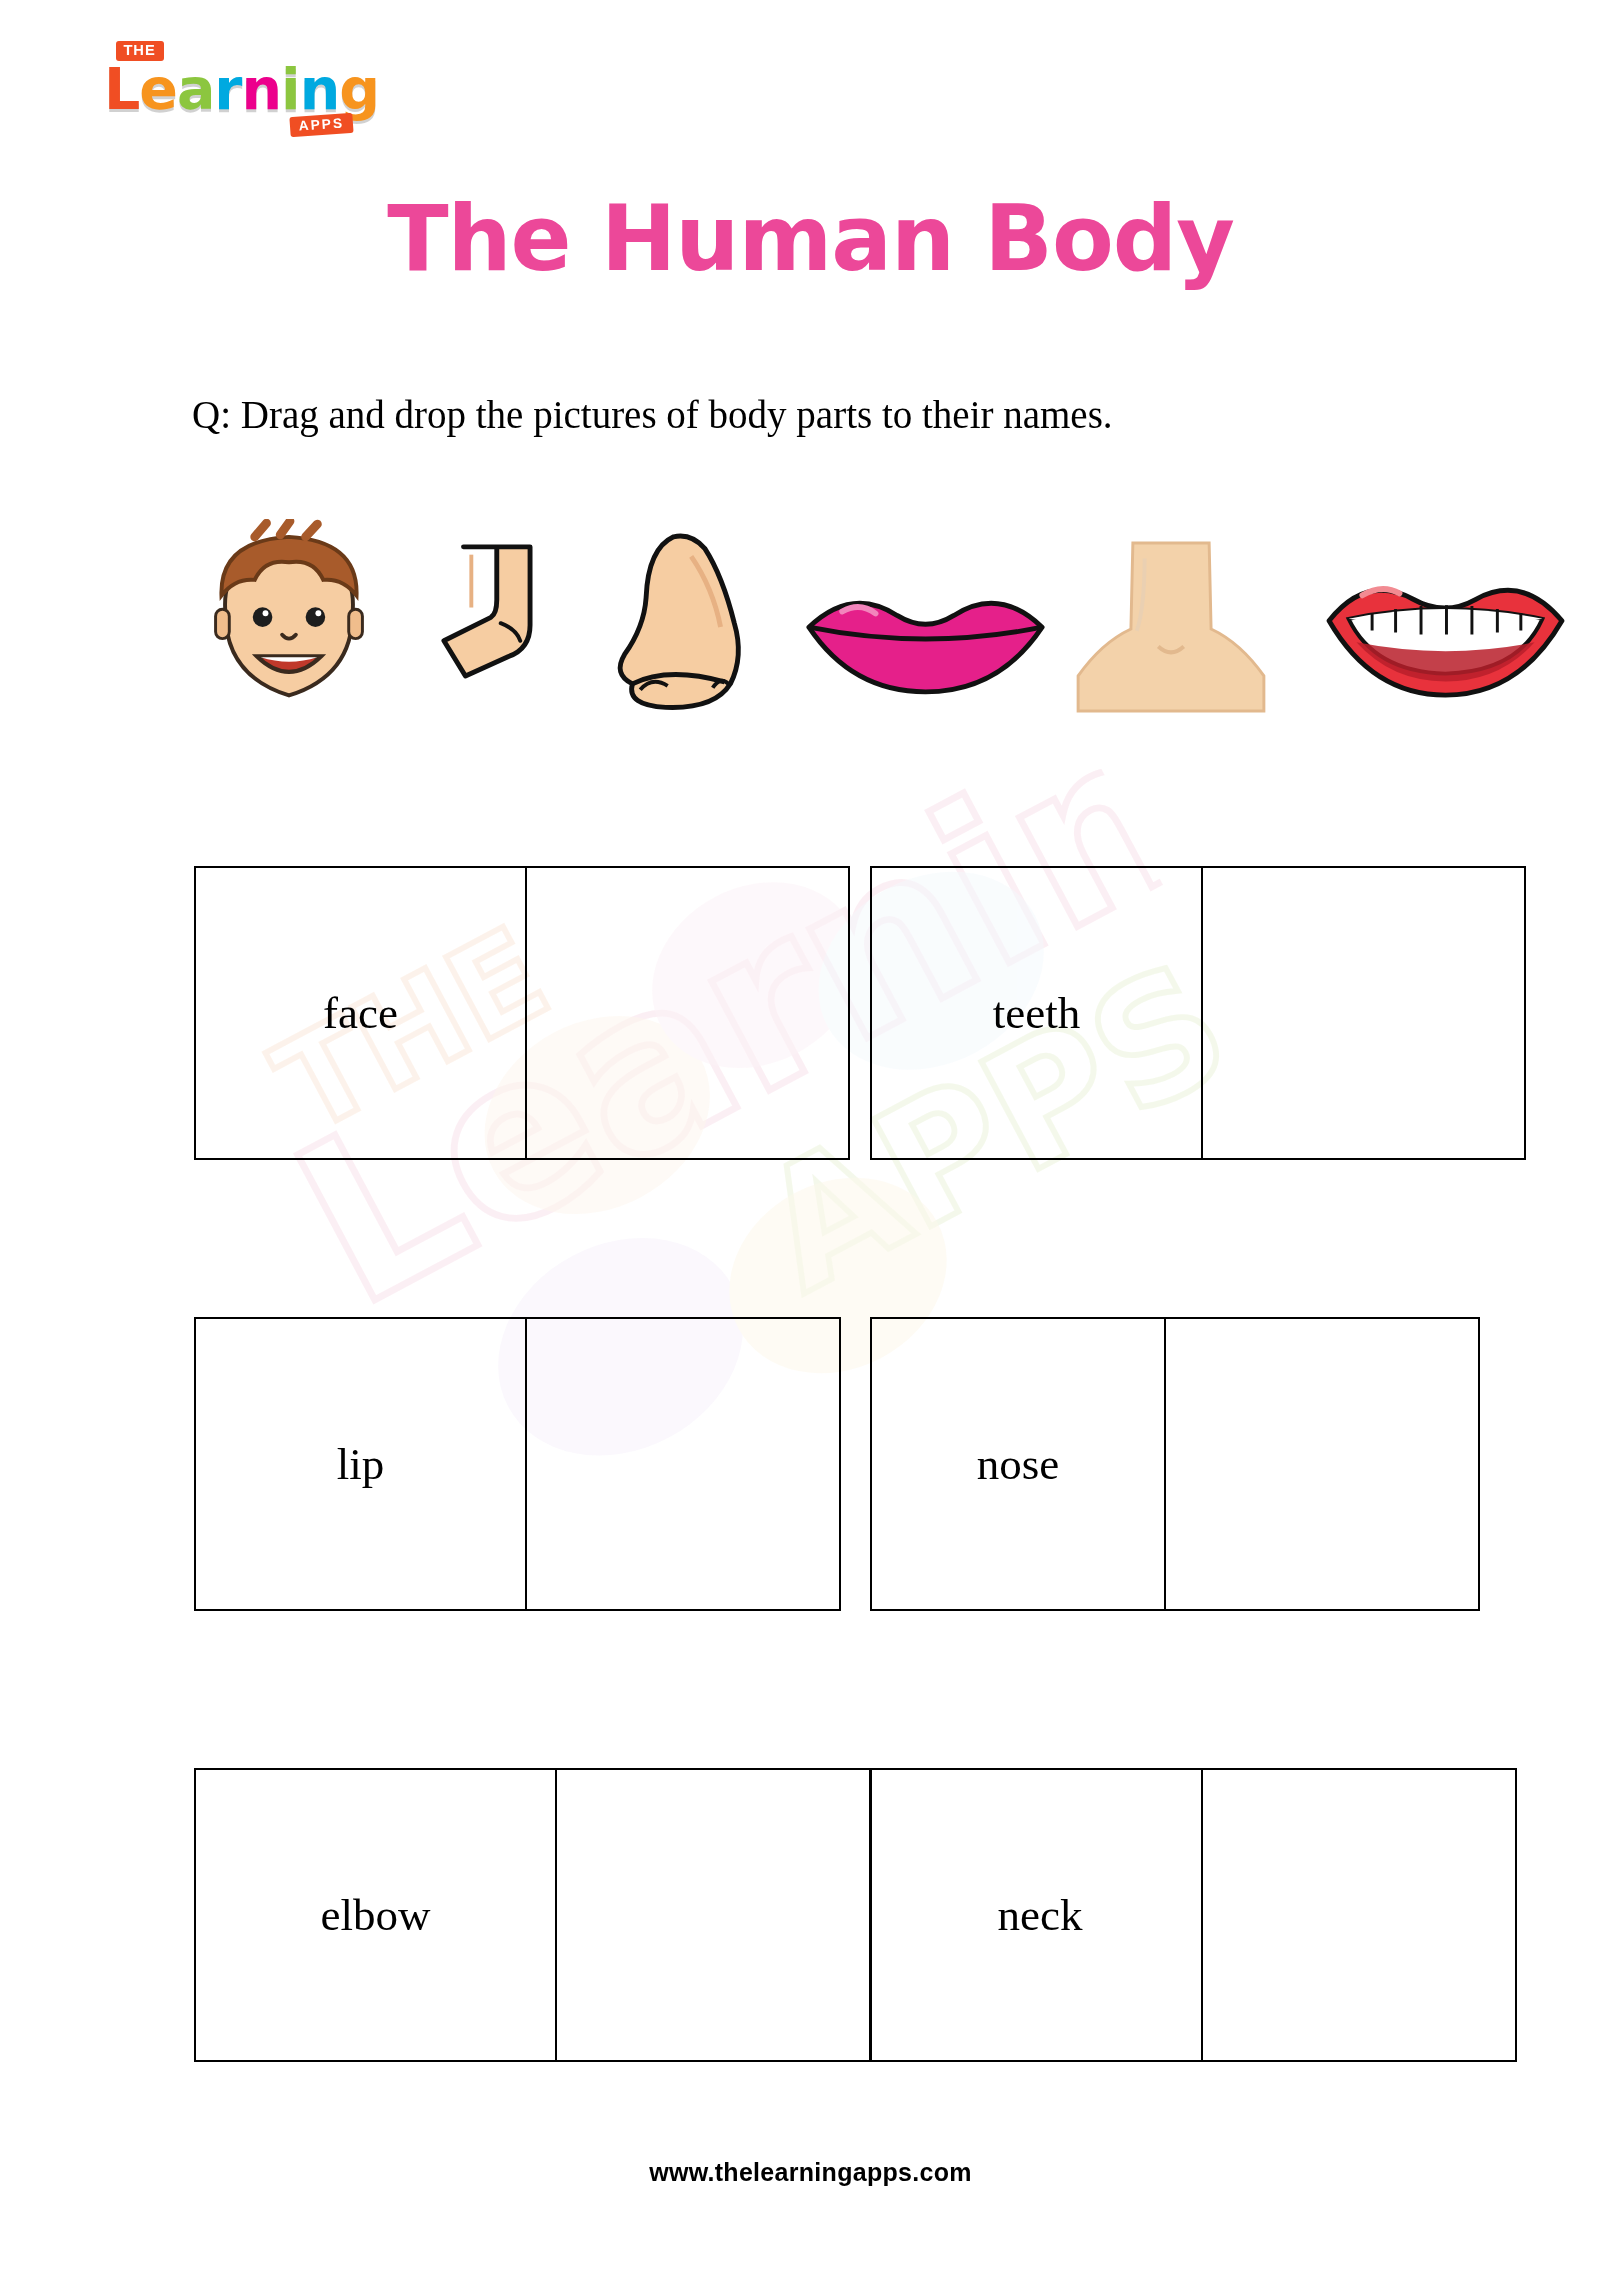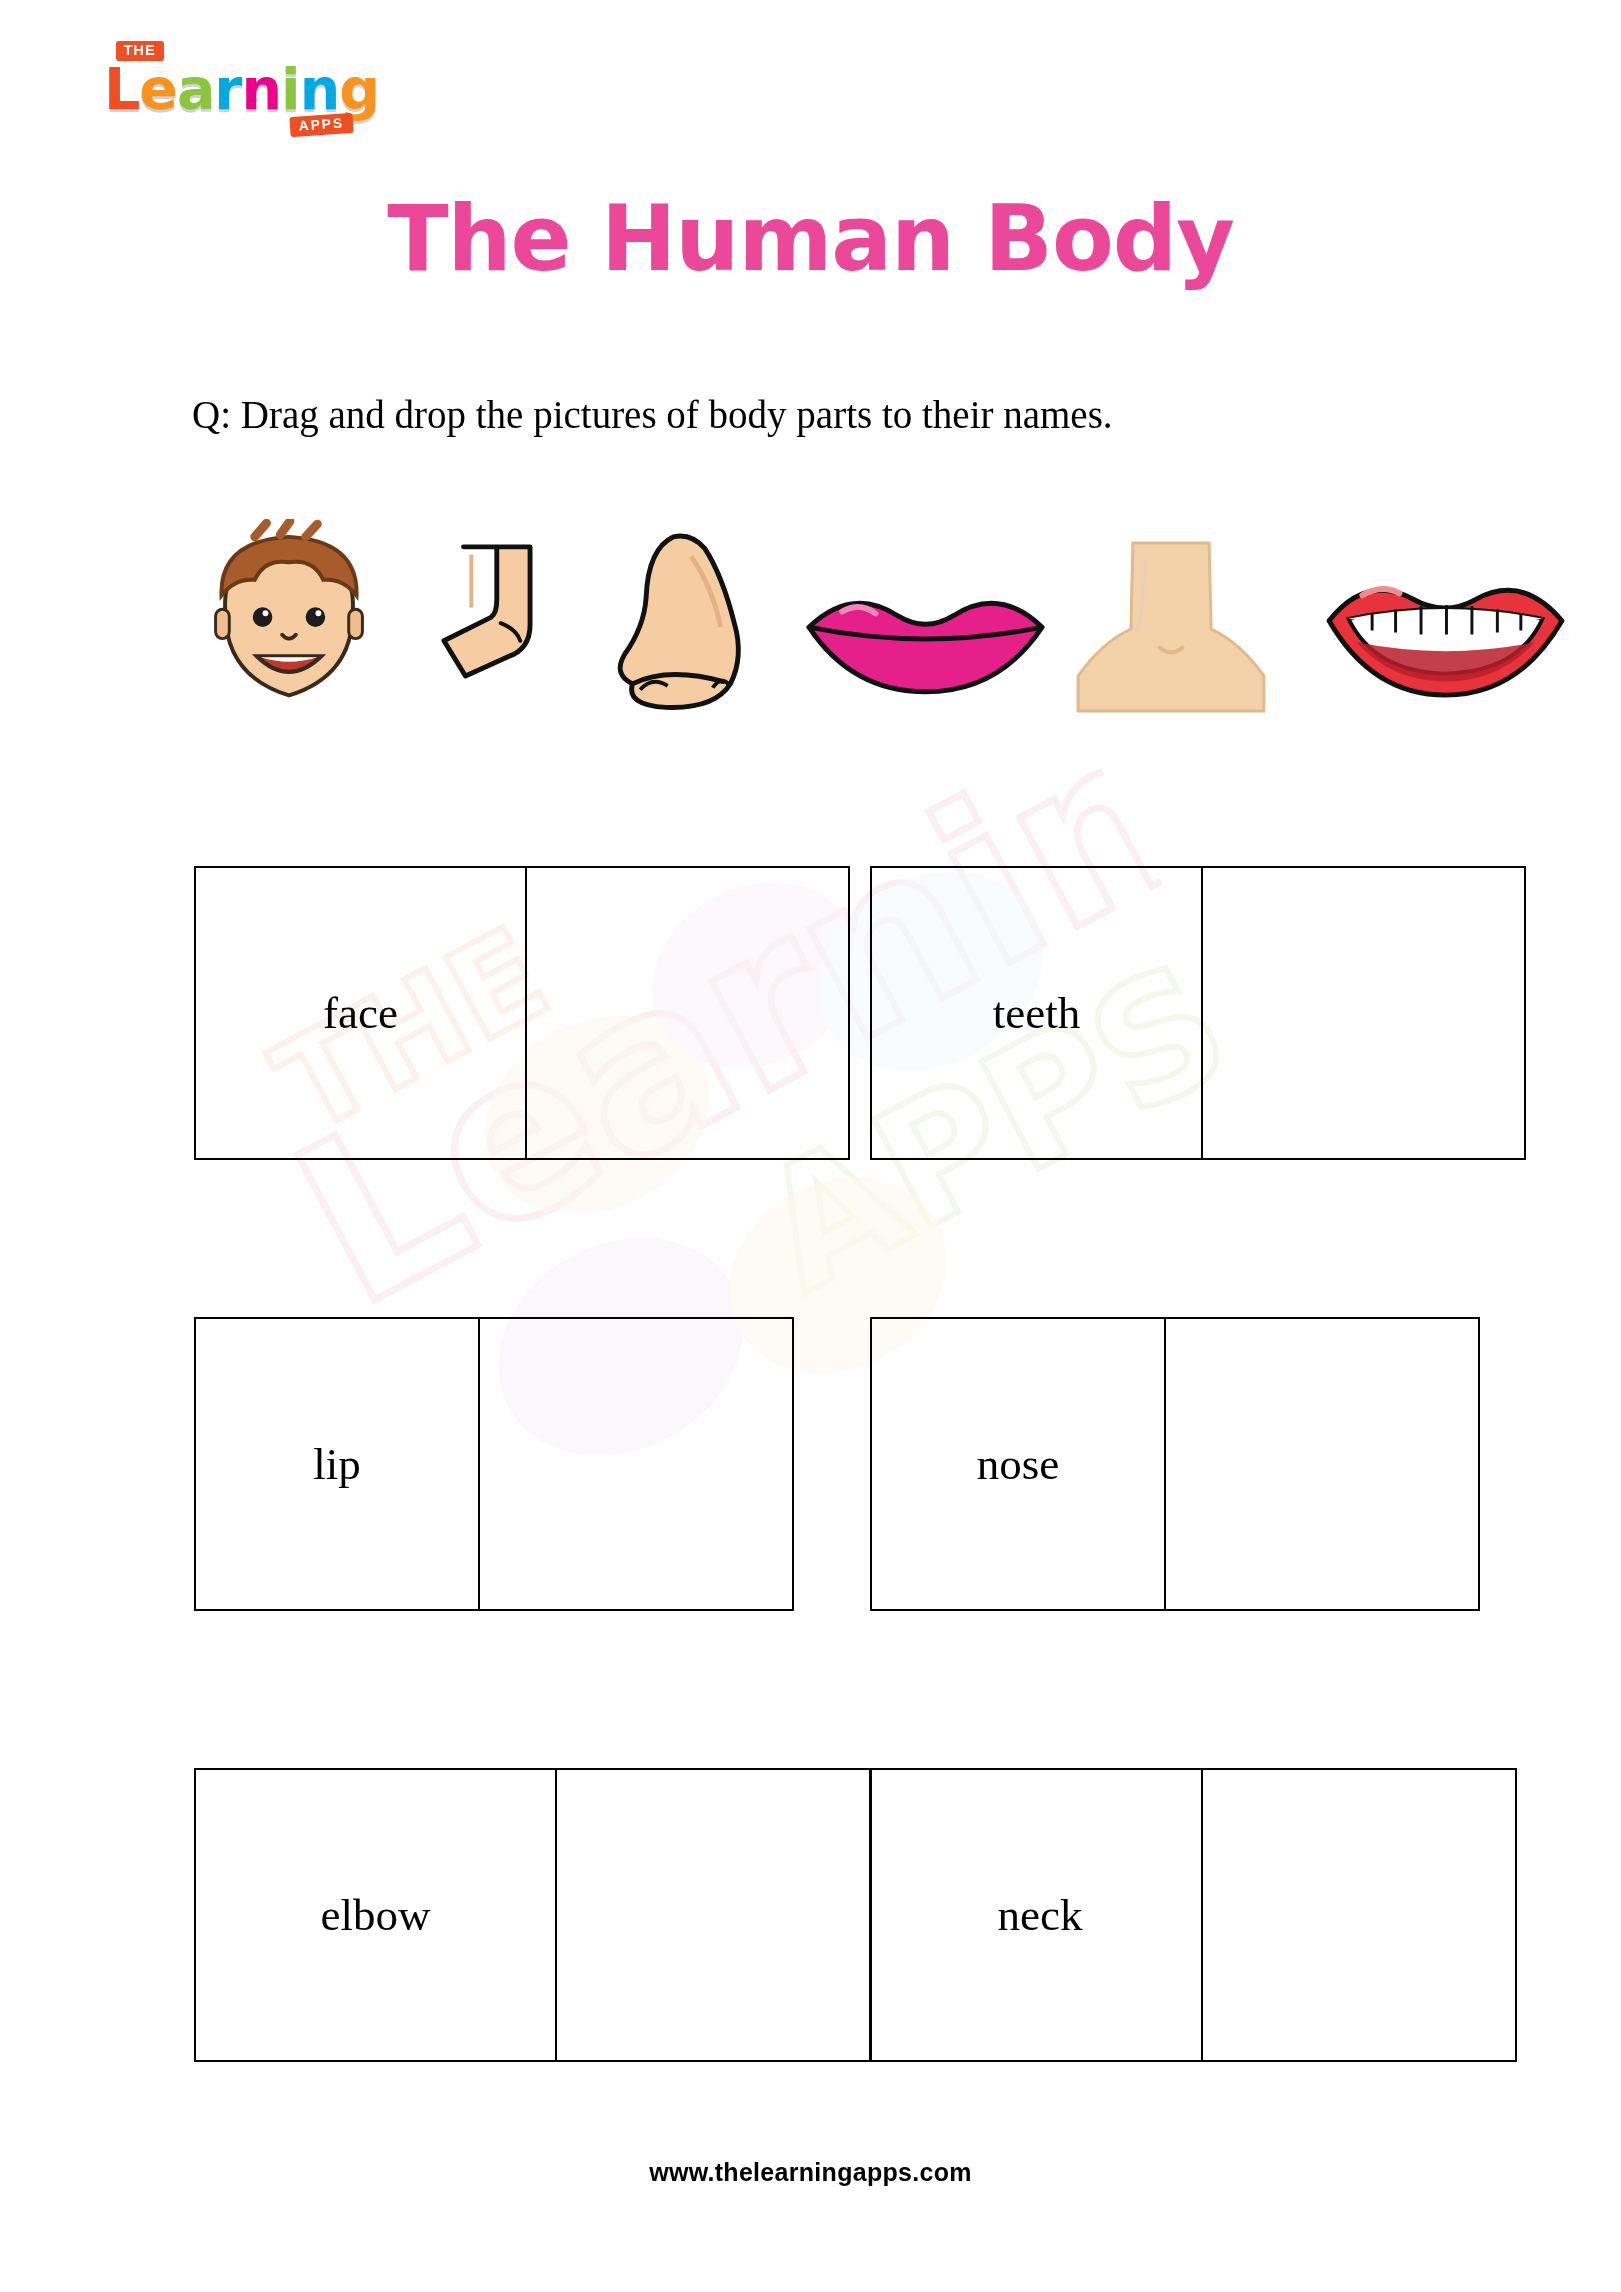--- a/index.html
+++ b/index.html
@@ -155,21 +155,21 @@
     font-size: 45px;
     color: #000000;
   }
   .cell-drop {
     width: 323px;
     height: 294px;
     border-left: none;
   }
 
   
-  .pair.r2left .cell-label { width: 286px; }
+  .pair.r2left .cell-label { width: 333px; }
   .pair.r2left .cell-drop  { width: 314px; }
   .pair.r2right .cell-label { width: 296px; }
   .pair.r2right .cell-drop  { width: 314px; }
 
   .pair.r3left .cell-label { width: 363px; }
   .pair.r3left .cell-drop  { width: 314px; }
   .pair.r3right .cell-label { width: 333px; padding-left: 7px; }
   .pair.r3right .cell-drop  { width: 314px; }
 
   

